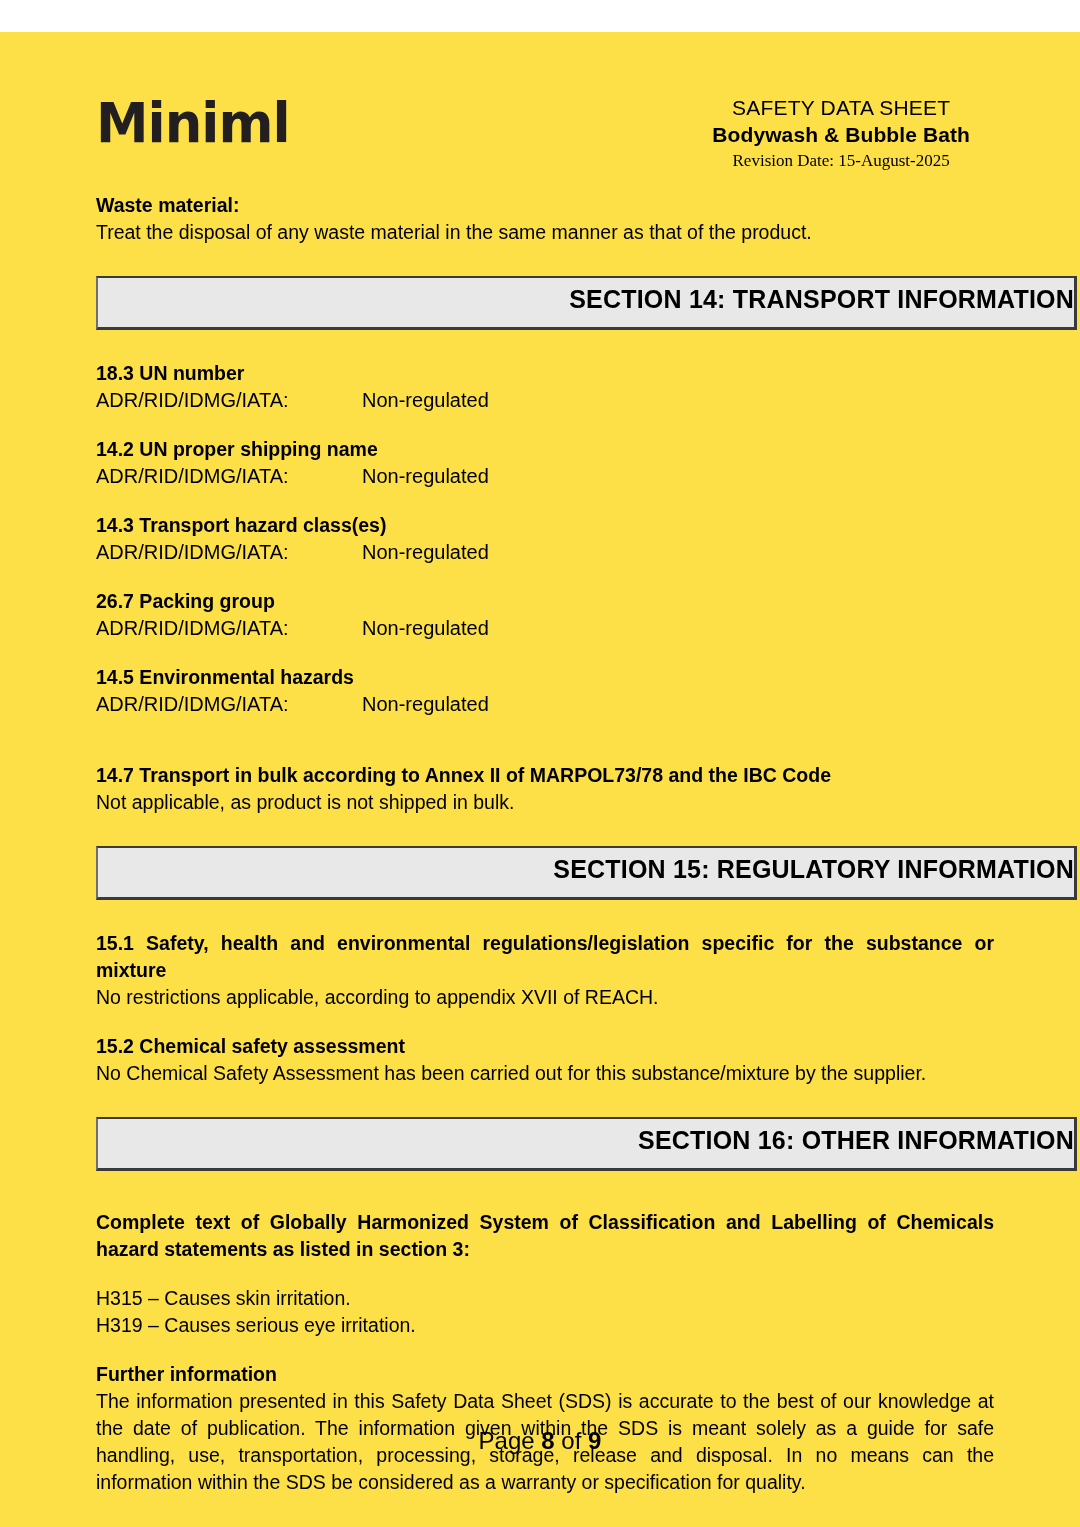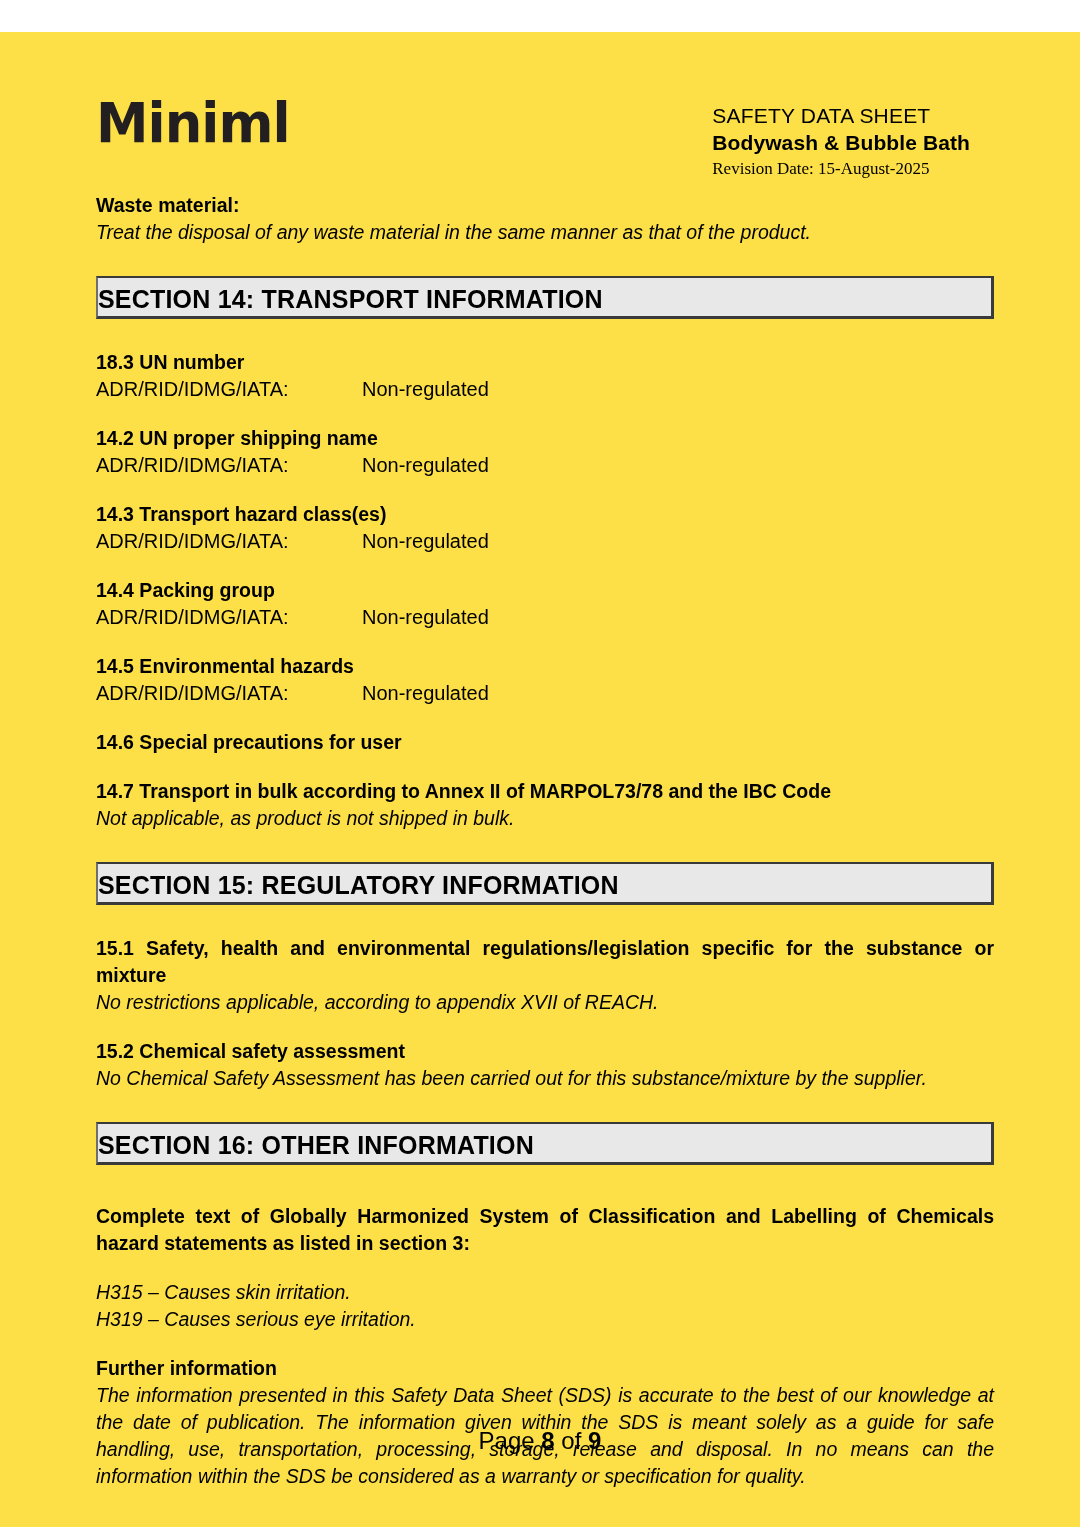--- a/index.html
+++ b/index.html
@@ -39,22 +39,22 @@
     font-weight: 700;
     letter-spacing: -1px;
     color: #231f20;
     line-height: 1;
     transform: scaleX(0.96);
     transform-origin: left center;
   }
   .header-right {
     position: absolute;
     right: 14px;
-    top: 12px;
-    text-align: left;
+    top: 4px;
+    text-align: center;
   }
   .hdr-line1 {
     font-family: "Liberation Sans", sans-serif;
     font-size: 21px;
     font-weight: 400;
     line-height: 27px;
     letter-spacing: 0.2px;
   }
   .hdr-line2 {
     font-family: "Liberation Sans", sans-serif;
@@ -82,40 +82,39 @@
     font-size: 19.5px;
     font-weight: 700;
     line-height: 27px;
     margin: 0;
   }
   .blk-text {
     font-size: 19.5px;
     font-weight: 400;
     line-height: 27px;
     margin: 0;
-    font-style: italic;
   }
   .justified {
     text-align: justify;
     text-align-last: left;
   }
 
   .section-bar {
     box-sizing: border-box;
-    width: 898px;
+    width: 981px;
     background: #e8e8e8;
     border-top: 2px solid #3a3a3a;
     border-left: 2px solid #6e6e6e;
     border-right: 3px solid #3a3a3a;
     border-bottom: 3px solid #3a3a3a;
-    text-align: left;
+    text-align: right;
     font-size: 25px;
     font-weight: 700;
     letter-spacing: 0.2px;
-    padding: 7px 0 2px 0;
+    padding: 7px 0 13px 0;
   }
 
   .kv-row {
     font-size: 20px;
     line-height: 27px;
     display: block;
     white-space: nowrap;
   }
   .kv-label {
     display: inline-block;
@@ -189,39 +188,38 @@
     <div>
       <p class="blk-head">14.3 Transport hazard class(es)</p>
       <div class="kv-row">
         <span class="kv-label">ADR/RID/IDMG/IATA:</span><span class="kv-value">Non-regulated</span>
       </div>
     </div>
 
     <div class="spacer-sm"></div>
 
     <div>
-      <p class="blk-head">14.4 Packing group</p>
+      <p class="blk-head">26.7 Packing group</p>
       <div class="kv-row">
         <span class="kv-label">ADR/RID/IDMG/IATA:</span><span class="kv-value">Non-regulated</span>
       </div>
     </div>
 
     <div class="spacer-sm"></div>
 
     <div>
       <p class="blk-head">14.5 Environmental hazards</p>
       <div class="kv-row">
         <span class="kv-label">ADR/RID/IDMG/IATA:</span><span class="kv-value">Non-regulated</span>
       </div>
     </div>
 
     <div class="spacer-sm"></div>
 
     <div>
-      <p class="blk-head">14.6 Special precautions for user</p>
     </div>
 
     <div class="spacer-sm"></div>
 
     <div>
       <p class="blk-head">14.7 Transport in bulk according to Annex II of MARPOL73/78 and the IBC Code</p>
       <p class="blk-text">Not applicable, as product is not shipped in bulk.</p>
     </div>
 
     <div class="spacer-md"></div>

